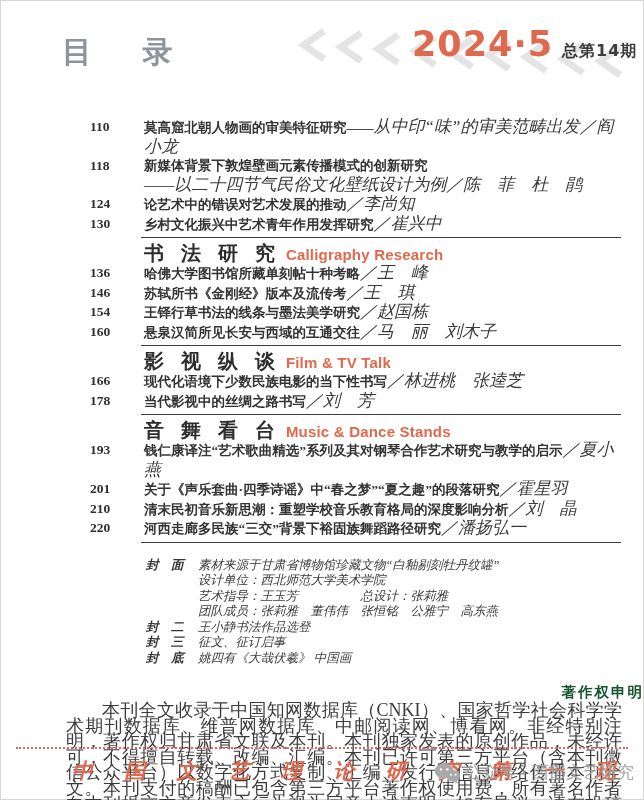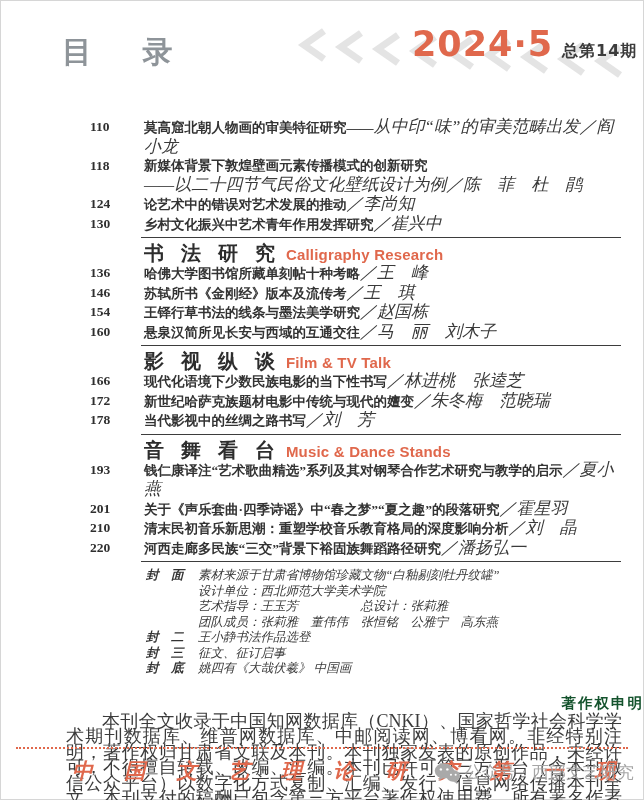--- a/index.html
+++ b/index.html
@@ -34,21 +34,21 @@
   .row{display:flex;padding-left:64px;line-height:18.5px;font-size:13.5px;}
   .pg{width:54px;flex:none;font-family:"Liberation Serif",serif;font-size:13.5px;color:#2f2f2f;font-weight:600;}
   .ttl{flex:1;font-weight:600;color:#333;padding-right:20px;}
   .kai{font-style:italic;font-weight:400;font-size:17px;color:#3a3a3a;}
   .sep{border-bottom:1.5px solid #3d3d3d;margin:3px 23px 4px 115px;height:0;}
   .sec{padding-left:118px;line-height:22px;height:22px;white-space:nowrap;}
   .sec-zh{font-family:"DejaVu Sans",sans-serif;font-weight:bold;font-size:20px;letter-spacing:5px;color:#2d2d2d;}
   .sec-en{font-family:"Liberation Sans",sans-serif;font-weight:bold;font-size:15px;color:#e0684c;margin-left:6px;letter-spacing:0.2px;}
 
   
-  .covers{margin-top:6px;font-style:italic;}
+  .covers{margin-top:15px;font-style:italic;}
   .cover-row{display:flex;padding-left:120px;font-size:12.5px;line-height:15.5px;}
   .cover-label{width:52px;flex:none;font-weight:600;color:#333;}
   .cover-lines{flex:1;color:#3a3a3a;}
   .cover-lines div{min-height:15.5px;}
 
   
   .cr-title{margin-top:18px;text-align:right;font-weight:bold;font-size:14.5px;line-height:17px;color:#14532d;letter-spacing:2px;}
   .cr-body{
     margin:2px 22px 0 40px;font-size:18px;line-height:15.6px;color:#3b3b3b;
     text-align:justify;text-indent:2em;font-weight:500;
@@ -133,24 +133,20 @@
         <span class="pg">160</span>
         <span class="ttl"><span>悬泉汉简所见长安与西域的互通交往</span><span class="kai">／马　丽　刘木子</span></span>
       </div>
       <div class="sep"></div>
       <div class="sec"><span class="sec-zh">影 视 纵 谈</span><span class="sec-en">Film &amp; TV Talk</span></div>
       <div class="row">
         <span class="pg">166</span>
         <span class="ttl"><span>现代化语境下少数民族电影的当下性书写</span><span class="kai">／林进桃　张逵芝</span></span>
       </div>
       <div class="row">
-        <span class="pg">172</span>
-        <span class="ttl"><span>新世纪哈萨克族题材电影中传统与现代的嬗变</span><span class="kai">／朱冬梅　范晓瑞</span></span>
-      </div>
-      <div class="row">
         <span class="pg">178</span>
         <span class="ttl"><span>当代影视中的丝绸之路书写</span><span class="kai">／刘　芳</span></span>
       </div>
       <div class="sep"></div>
       <div class="sec"><span class="sec-zh">音 舞 看 台</span><span class="sec-en">Music &amp; Dance Stands</span></div>
       <div class="row">
         <span class="pg">193</span>
         <span class="ttl"><span>钱仁康译注“艺术歌曲精选”系列及其对钢琴合作艺术研究与教学的启示</span><span class="kai">／夏小燕</span></span>
       </div>
       <div class="row">

